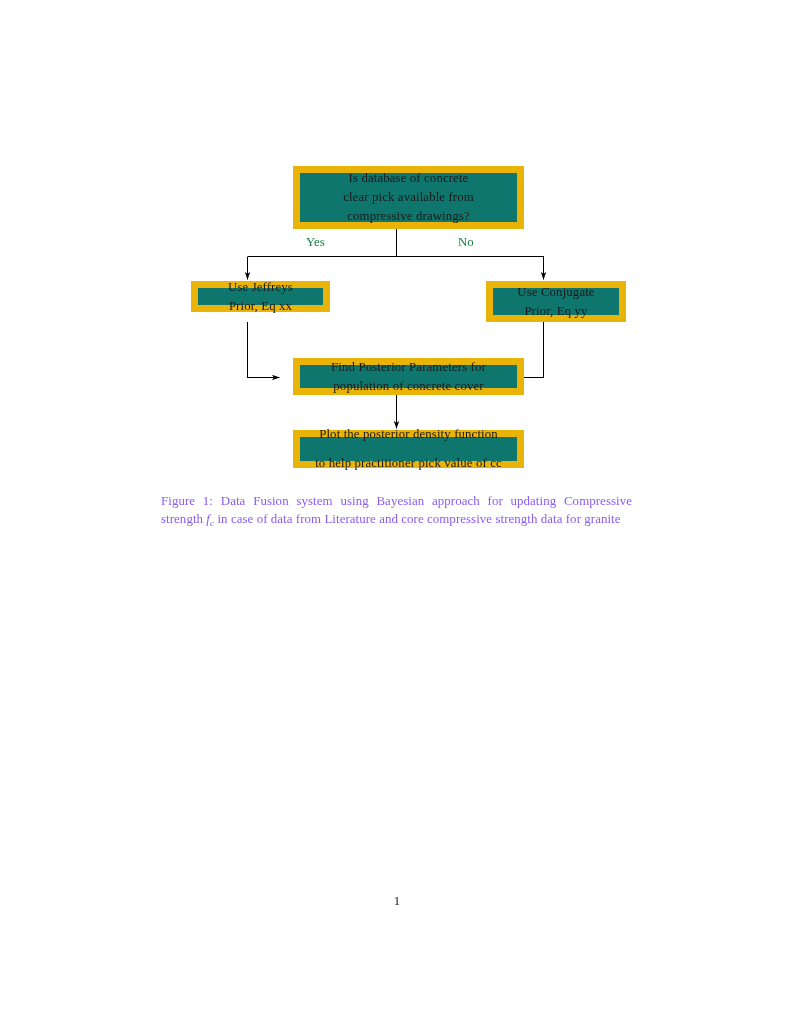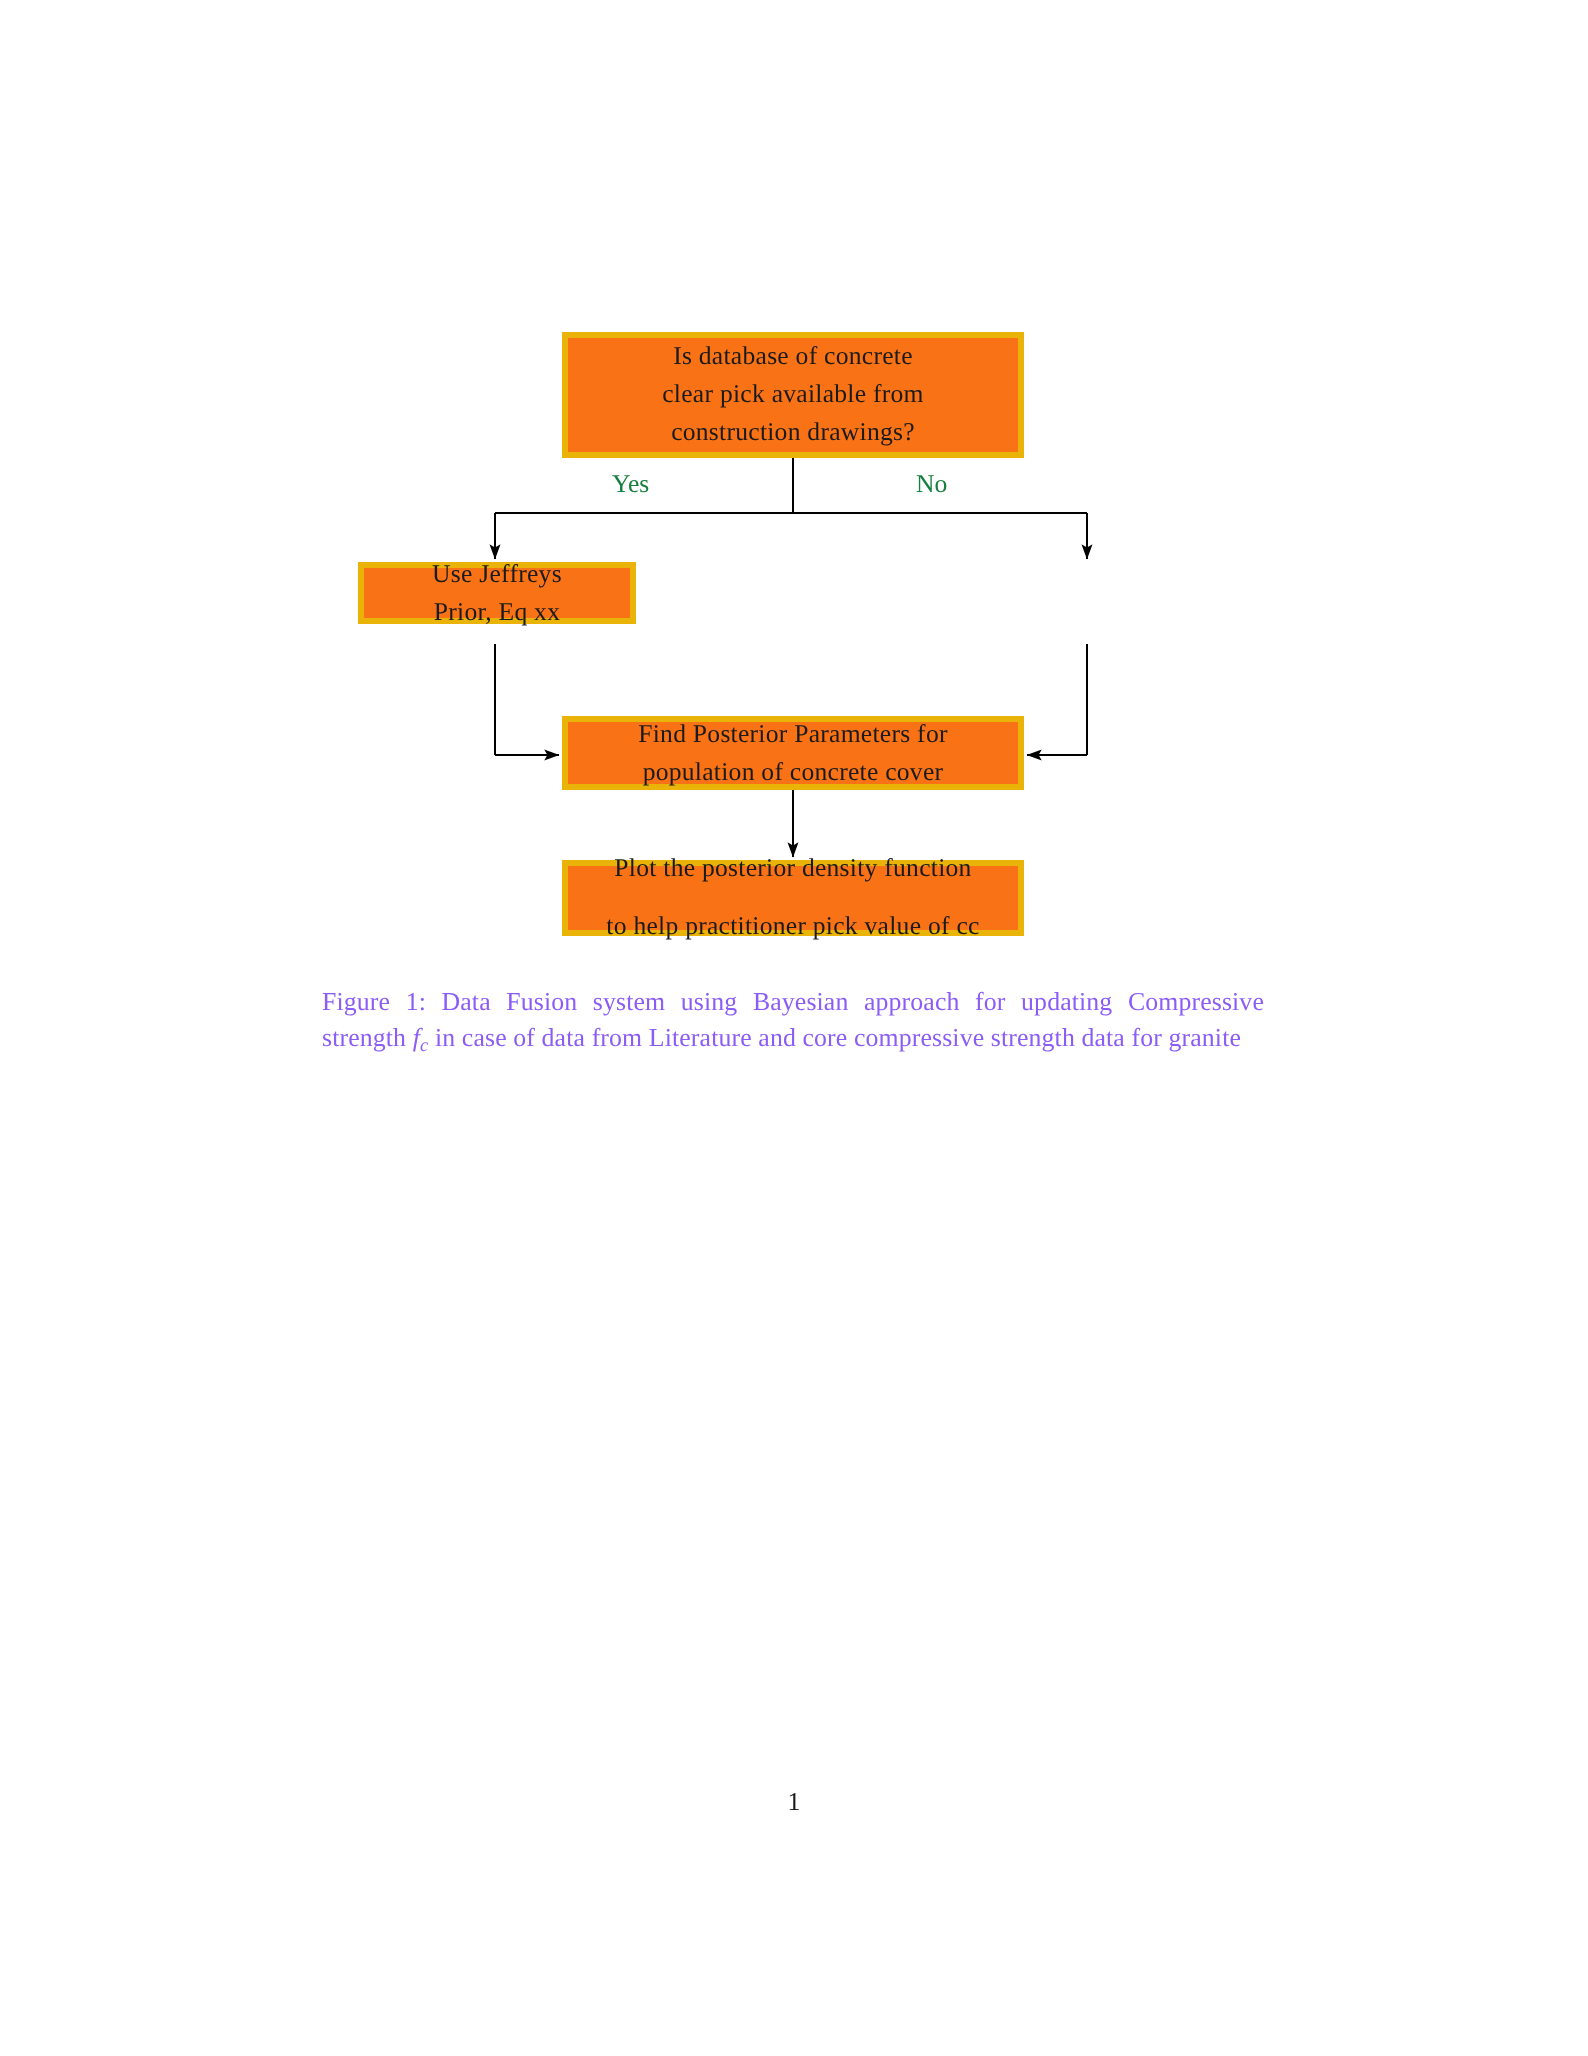--- a/index.html
+++ b/index.html
@@ -37,31 +37,32 @@
     left: 0;
     top: 0;
     width: 794px;
     height: 490px;
     overflow: visible;
   }
 
   .node-box {
     position: absolute;
     box-sizing: border-box;
-    border: 3px solid #eab308;
-    background: #f97316;
+    border: 7px solid #eab308;
+    background: #0f766e;
     display: flex;
     flex-direction: column;
     align-items: center;
     justify-content: center;
     text-align: center;
     font-size: 12.8px;
     line-height: 1.47;
     letter-spacing: 0.01em;
     color: #1a1a1a;
+    margin-left: 12px;
   }
   .node-box .ln {
     display: block;
     white-space: nowrap;
   }
 
   
   #box-decision   { left: 281px; top: 166px; width: 231px; height: 63px; }
   #box-jeffreys   { left: 179px; top: 281px; width: 139px; height: 31px; }
   #box-conjugate  { left: 474px; top: 281px; width: 140px; height: 41px; }
@@ -148,31 +149,35 @@
         <line x1="543.5" y1="322" x2="543.5" y2="377.5"></line>
       </g>
       <line x1="543.5" y1="377.5" x2="513.5" y2="377.5" stroke="#000000" stroke-width="1" marker-end="url(#arrowhead)"></line>
 
       <line x1="396.5" y1="395" x2="396.5" y2="428.5" stroke="#000000" stroke-width="1" marker-end="url(#arrowhead)"></line>
     </svg>
 
     <div class="node-box" id="box-decision">
       <span class="ln">Is database of concrete</span>
       <span class="ln">clear pick available from</span>
-      <span class="ln">construction drawings?</span>
+      <span class="ln">compressive drawings?</span>
     </div>
 
     <div class="edge-label" id="label-yes">Yes</div>
     <div class="edge-label" id="label-no">No</div>
 
     <div class="node-box" id="box-jeffreys">
       <span class="ln">Use Jeffreys</span>
       <span class="ln">Prior, Eq xx</span>
     </div>
 
+    <div class="node-box" id="box-conjugate">
+      <span class="ln">Use Conjugate</span>
+      <span class="ln">Prior, Eq yy</span>
+    </div>
 
     <div class="node-box" id="box-posterior">
       <span class="ln">Find Posterior Parameters for</span>
       <span class="ln">population of concrete cover</span>
     </div>
 
     <div class="node-box" id="box-plot">
       <span class="ln">Plot the posterior density function</span>
       <span class="ln">to help practitioner pick value of cc</span>
     </div>

